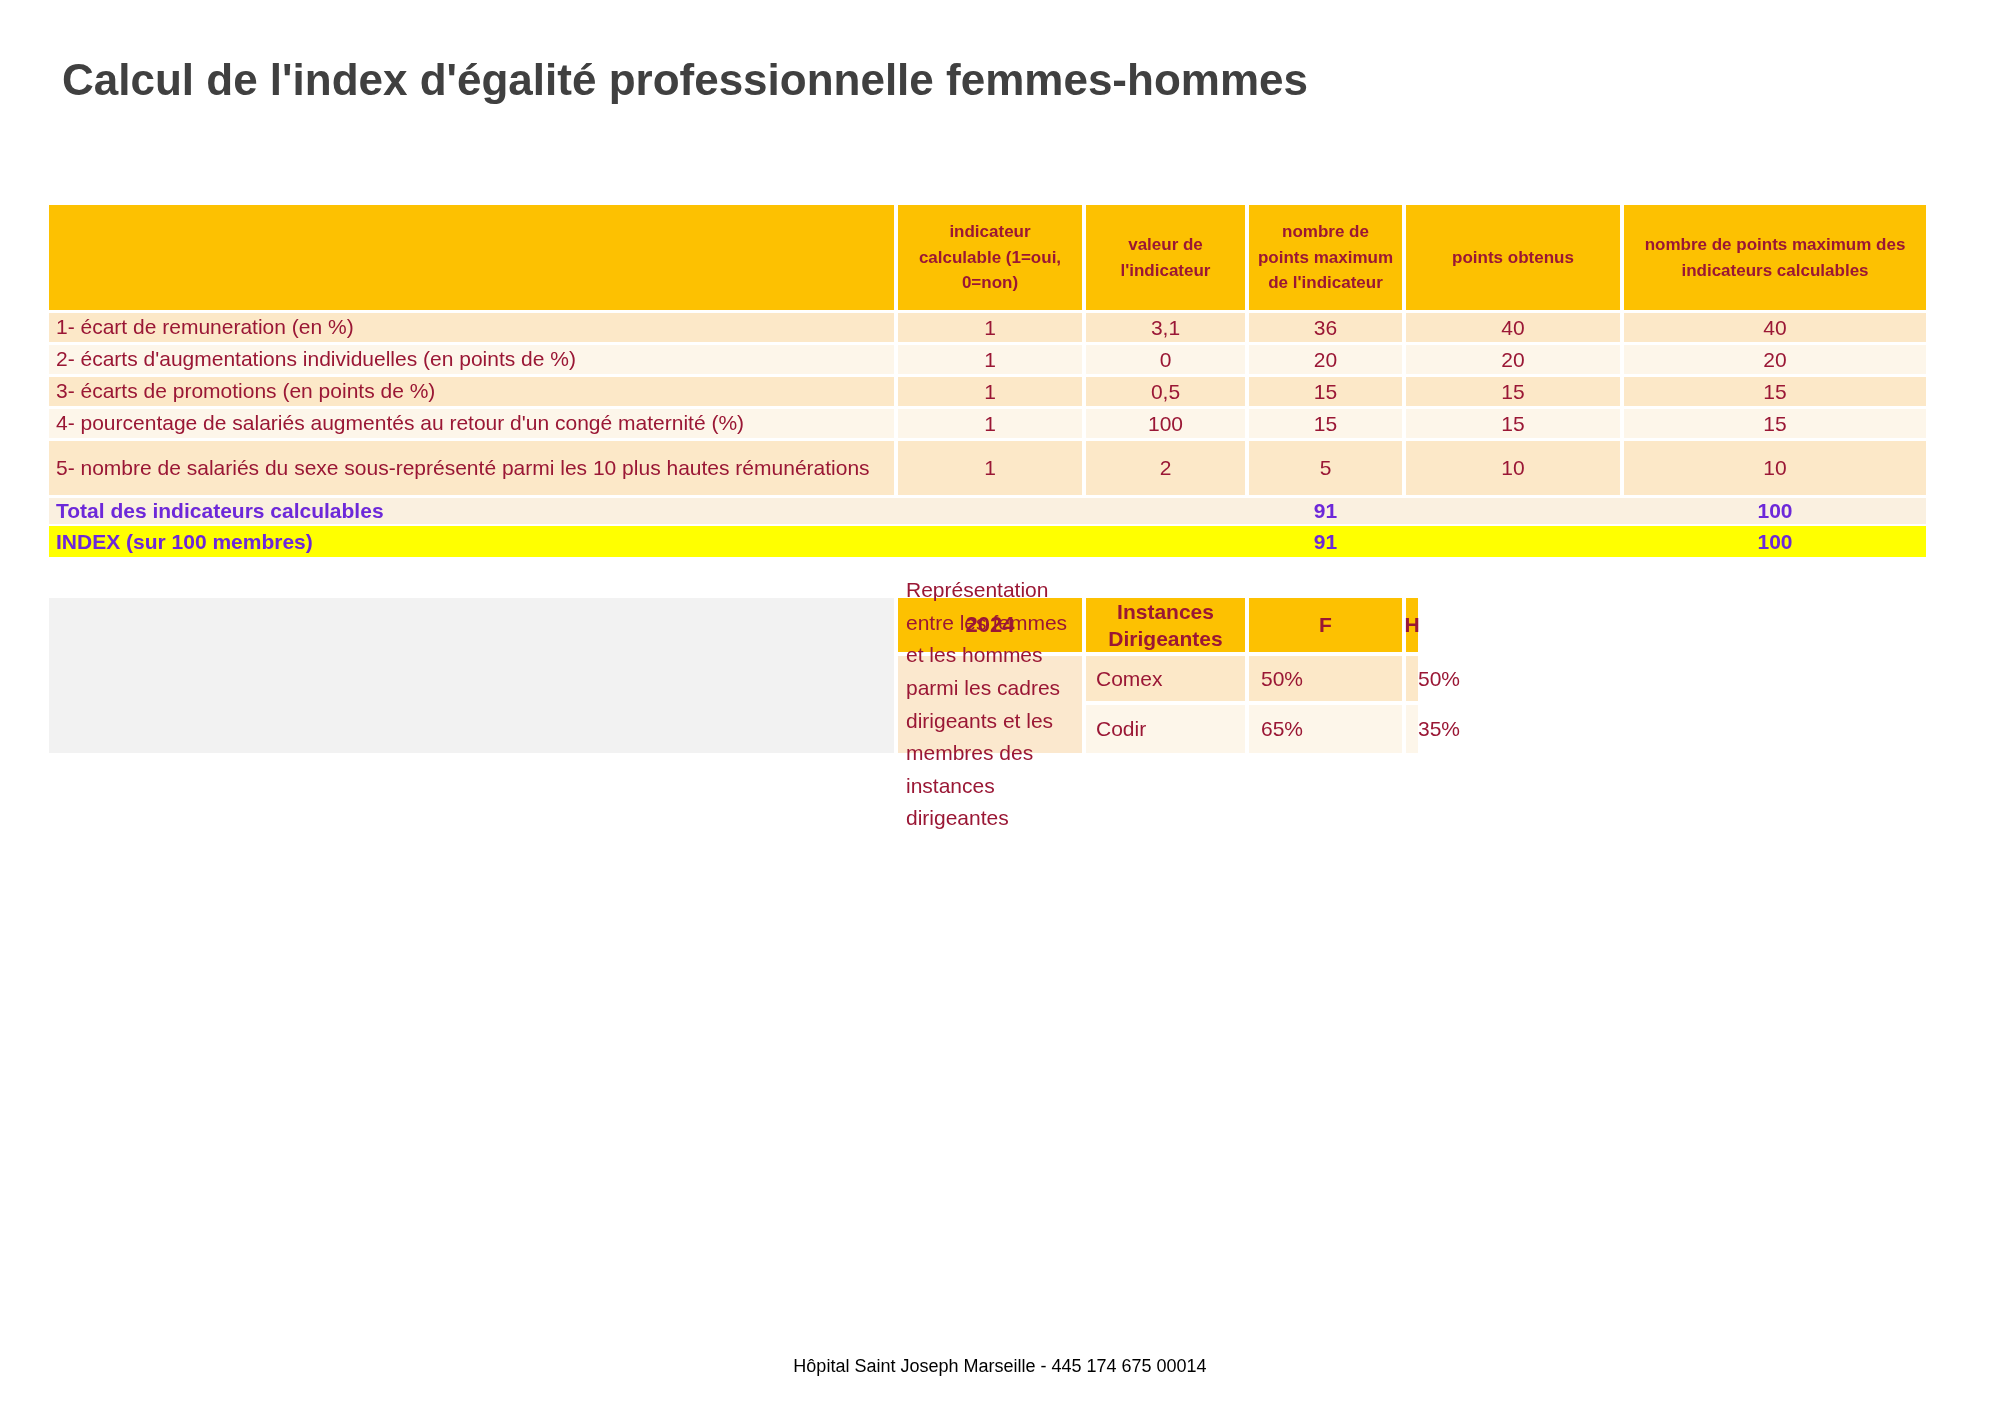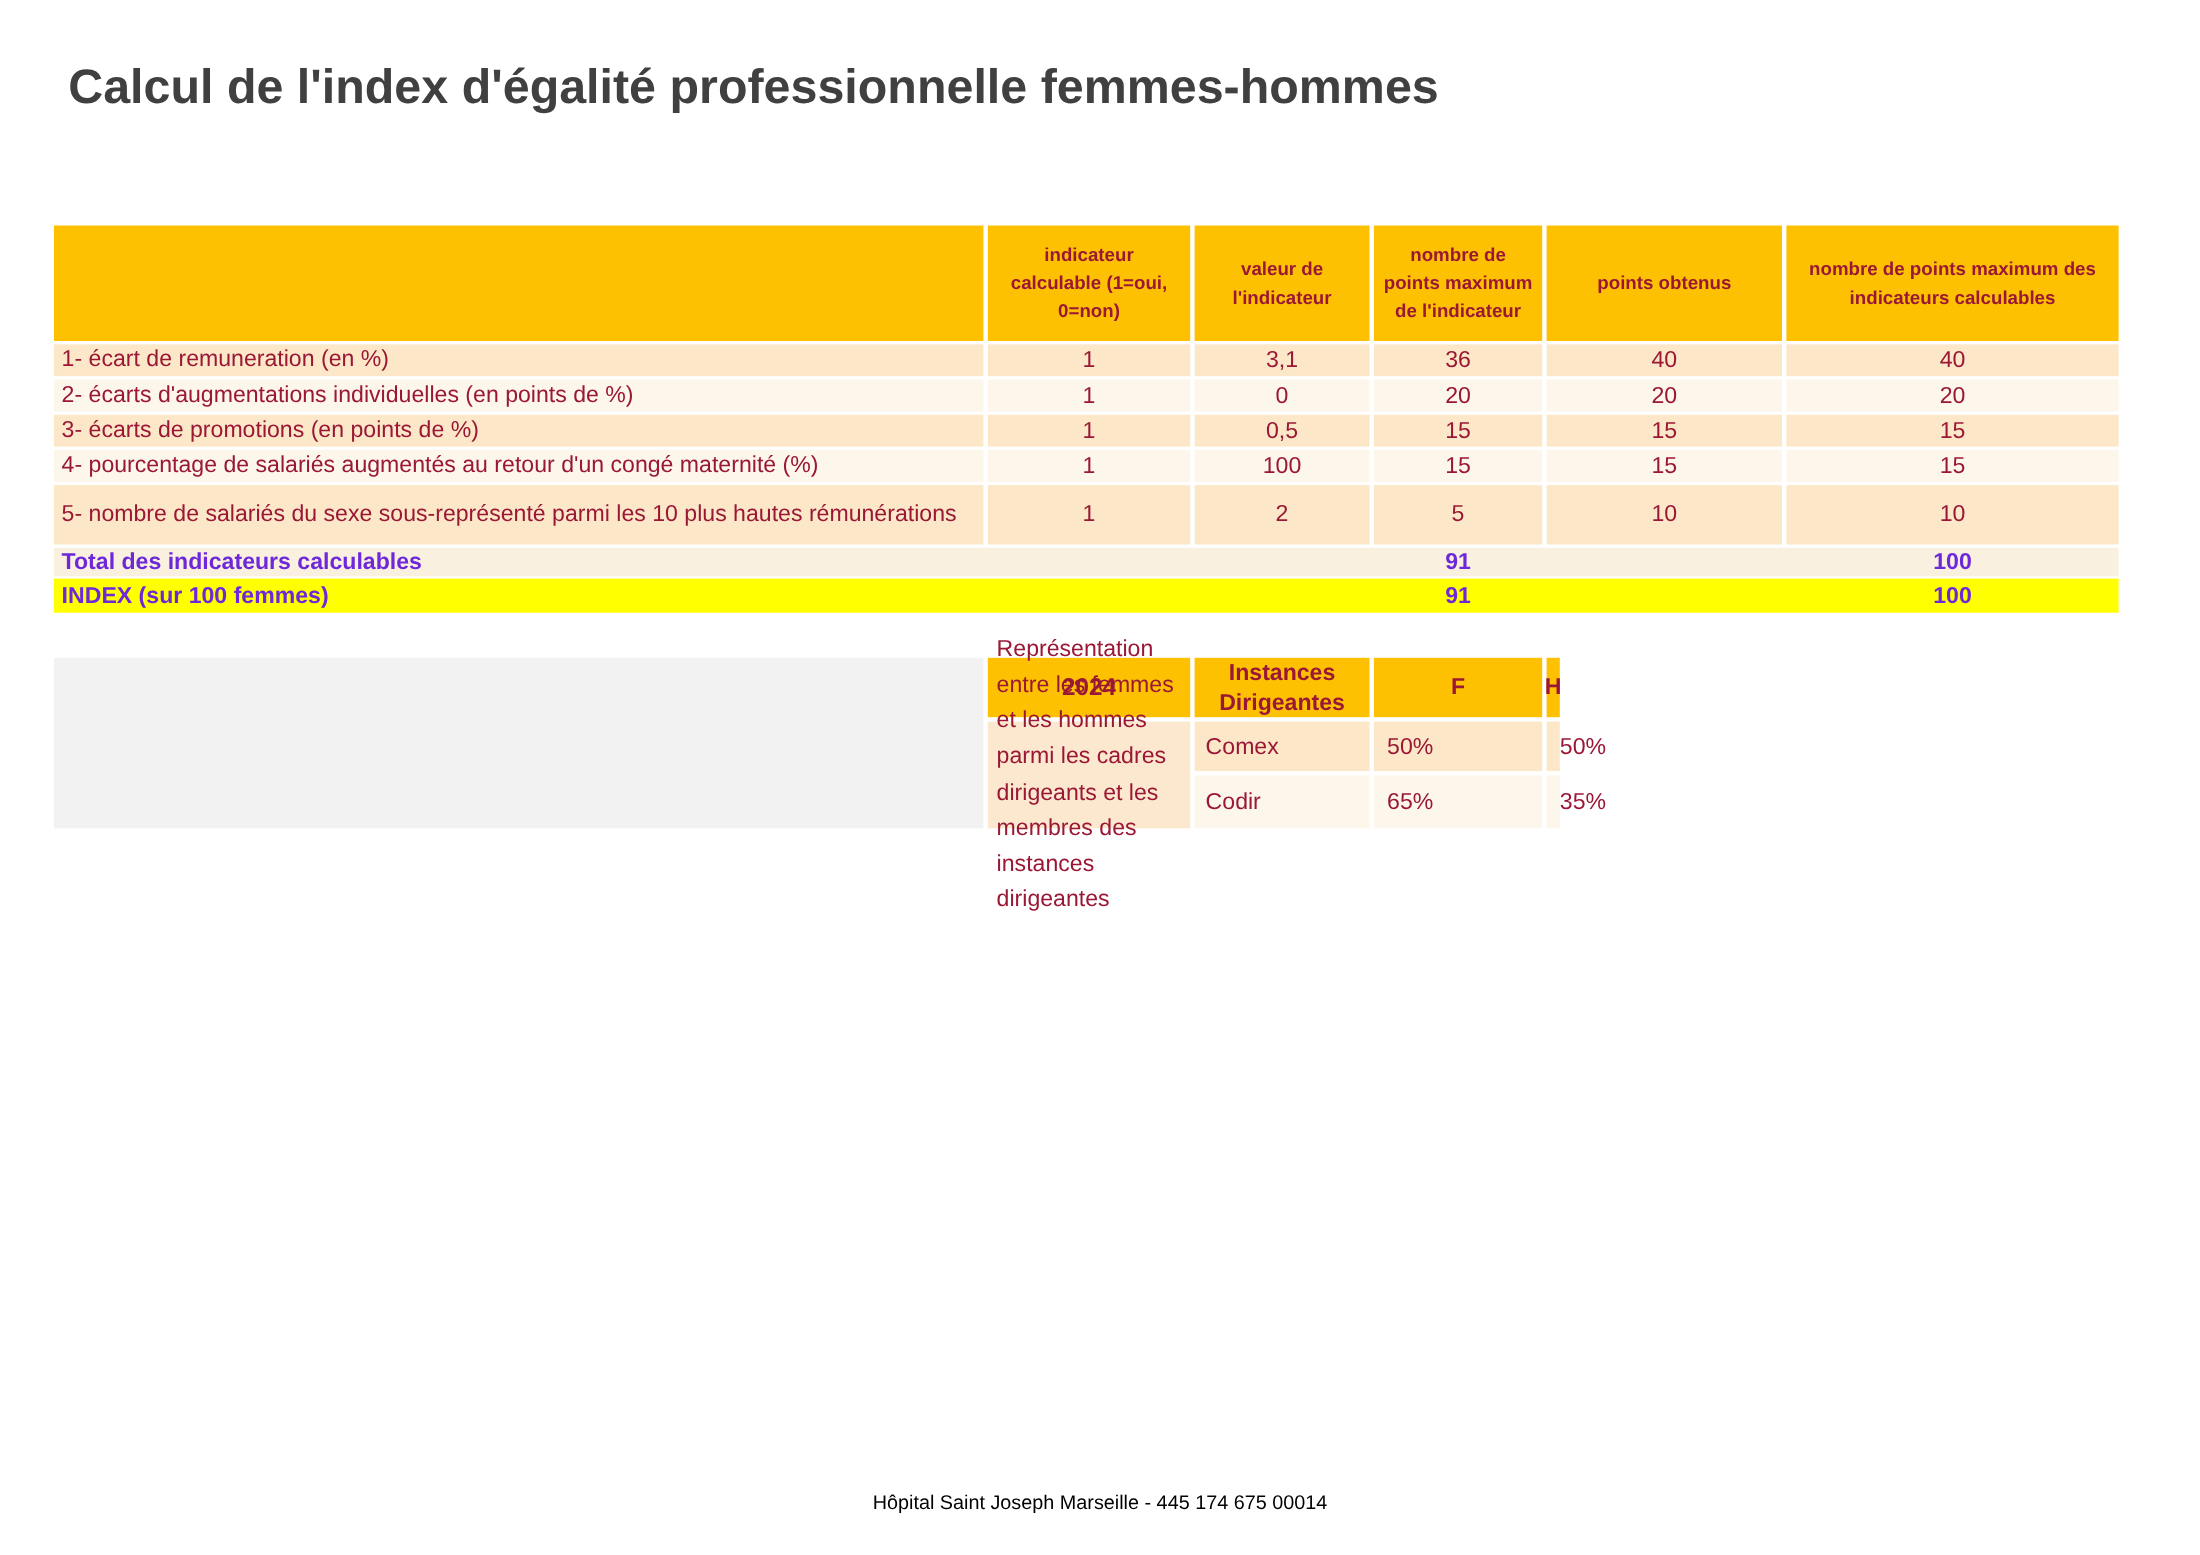--- a/index.html
+++ b/index.html
@@ -136,21 +136,21 @@
     <div class="band total">
       <div class="bc lbl">Total des indicateurs calculables</div>
       <div class="bc"></div>
       <div class="bc"></div>
       <div class="bc num">91</div>
       <div class="bc"></div>
       <div class="bc num">100</div>
     </div>
 
     <div class="band index">
-      <div class="bc lbl">INDEX (sur 100 femmes)</div>
+      <div class="bc lbl">INDEX (sur 100 membres)</div>
       <div class="bc"></div>
       <div class="bc"></div>
       <div class="bc num">91</div>
       <div class="bc"></div>
       <div class="bc num">100</div>
     </div>
   </div>
 
   <div id="t2">
     <div class="t2grid">

